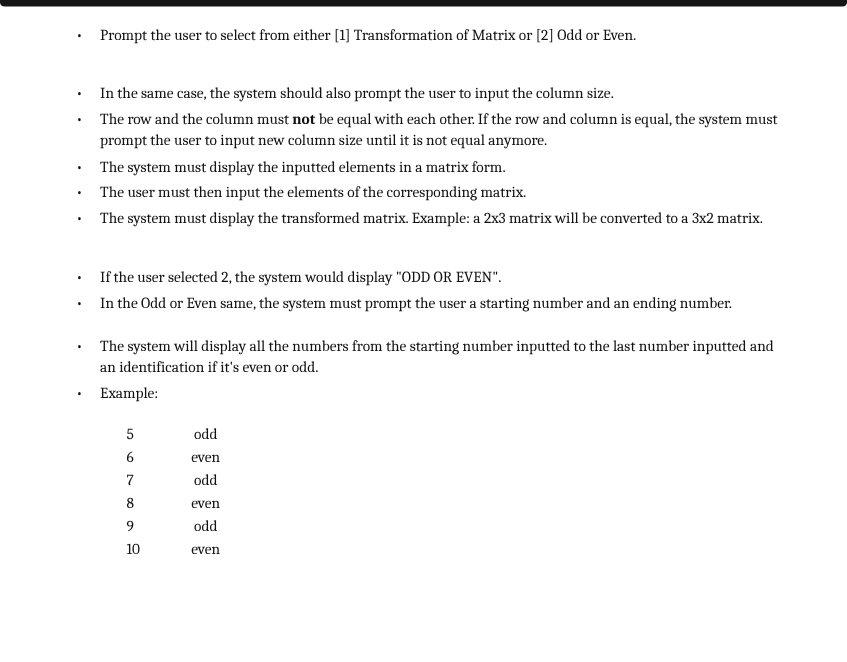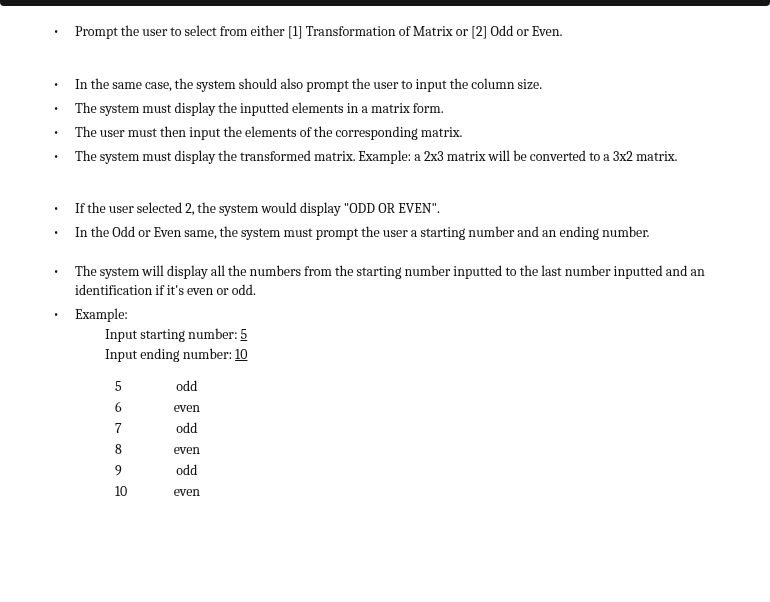--- a/index.html
+++ b/index.html
@@ -22,21 +22,21 @@
     position: absolute;
     top: 0; left: 0;
     width: 770px;
     height: 6px;
     background: #151515;
     border-bottom-left-radius: 4px;
     border-bottom-right-radius: 4px;
   }
   ul.spec-list {
     list-style: none;
-    margin: 0;
+    margin: 16px;
     padding: 0;
     margin-top: 18px;
   }
   ul.spec-list > li {
     position: relative;
     padding-left: 30px;
     margin: 1px 0 5px 0;
     line-height: 1.35;
   }
   ul.spec-list > li::before {
@@ -88,20 +88,23 @@
 
     <div class="spacer"></div>
 
 
     <div class="spacer"></div>
 
     <li>
       <span>In the same case, the system should also prompt the user to input the column size.</span>
     </li>
     <li>
+      <span>The row and the column must </span><span class="bold">not</span><span> be equal with each other. If the row and column is equal, the system must prompt the user to input new column size until it is not equal anymore.</span>
+    </li>
+    <li>
       <span>The system must display the inputted elements in a matrix form.</span>
     </li>
     <li>
       <span>The user must then input the elements of the corresponding matrix.</span>
     </li>
     <li>
       <span>The system must display the transformed matrix. Example: a 2x3 matrix will be converted to a 3x2 matrix.</span>
     </li>
 
     <div class="spacer-lg"></div>
@@ -113,28 +116,20 @@
       <span>In the Odd or Even same, the system must prompt the user a starting number and an ending number.</span>
     </li>
 
     <div class="spacer"></div>
 
     <li>
       <span>The system will display all the numbers from the starting number inputted to the last number inputted and an identification if it's even or odd.</span>
     </li>
     <li>
       <span>Example:</span>
-      <div class="sub">
-        <p class="sub-line">
-          <span>Input starting number: </span><span class="u">5</span>
-        </p>
-        <p class="sub-line">
-          <span>Input ending number: </span><span class="u">10</span>
-        </p>
-      </div>
     </li>
   </ul>
 
   <div class="tbl">
     <div class="tbl-row">
       <span class="tbl-num">5</span>
       <span class="tbl-lbl">odd</span>
     </div>
     <div class="tbl-row">
       <span class="tbl-num">6</span>

